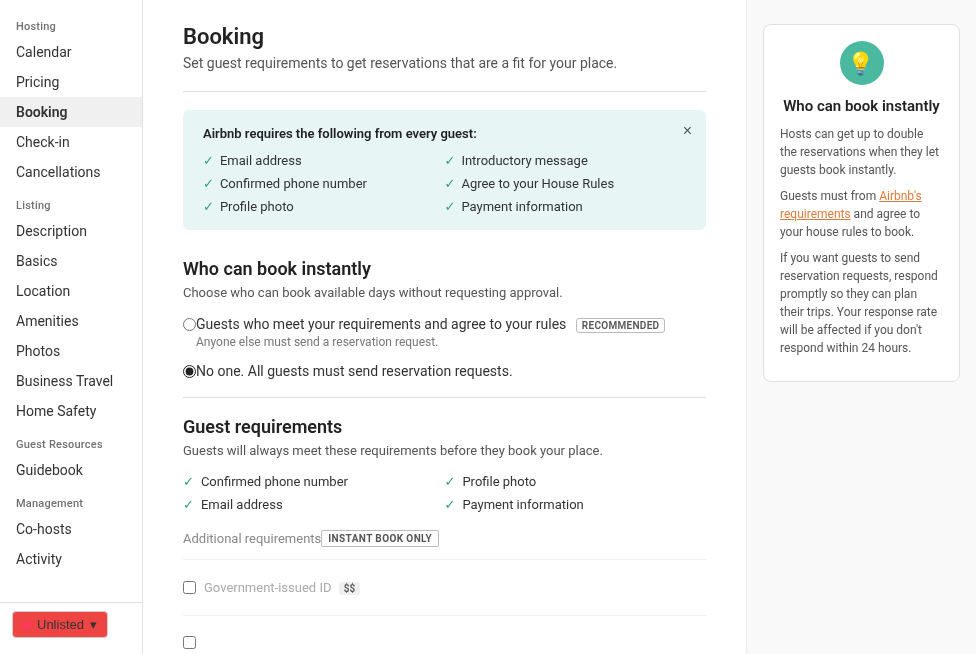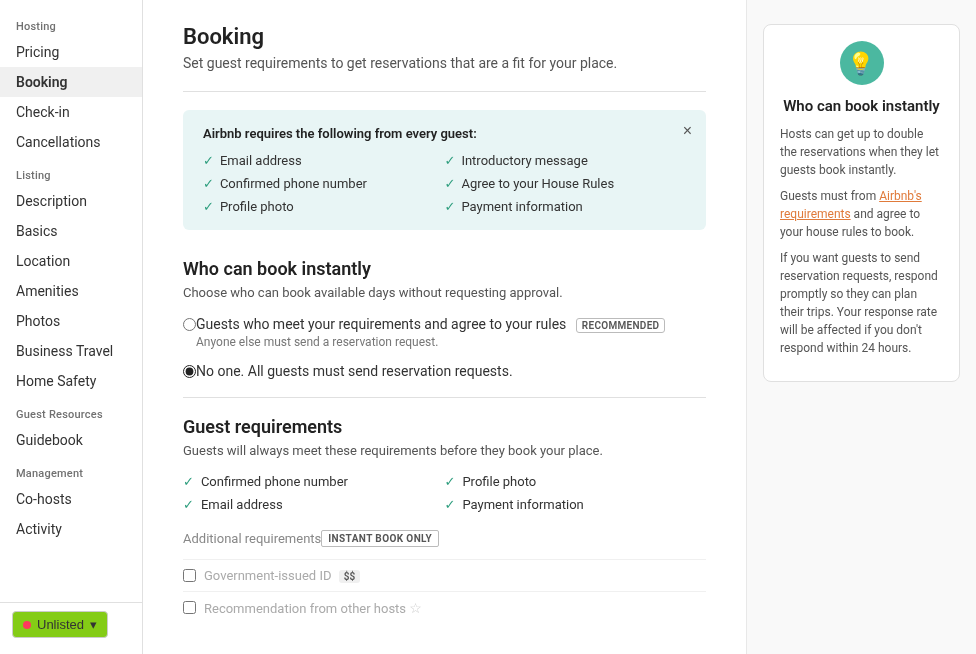--- a/index.html
+++ b/index.html
@@ -37,21 +37,21 @@
     }
     .sidebar-bottom {
       margin-top: auto;
       padding: 8px 12px;
       border-top: 1px solid #e0e0e0;
     }
     .unlisted-btn {
       display: flex;
       align-items: center;
       gap: 6px;
-      background: #84cc16;
+      background: #ef4444;
       border: 1px solid #ccc;
       border-radius: 4px;
       padding: 5px 10px;
       font-size: 13px;
       cursor: pointer;
       color: #333;
     }
     .unlisted-dot {
       width: 8px; height: 8px;
       background: #ff385c;
@@ -158,21 +158,21 @@
       border: 1px solid #bbb;
       border-radius: 2px;
       padding: 2px 6px;
       letter-spacing: 0.04em;
       background: #fff;
     }
     .checkbox-row {
       display: flex;
       align-items: center;
       gap: 8px;
-      padding: 8px 0;
+      padding: 20px 0;
       border-top: 1px solid #f0f0f0;
       font-size: 13px;
       color: #aaa;
     }
     .checkbox-row input[type=checkbox] { accent-color: #555; }
     .star-icon { color: #ccc; font-size: 14px; }
     .id-badge {
       display: inline-block;
       background: #f0f0f0;
       color: #555;
@@ -221,20 +221,21 @@
       line-height: 1.5;
       margin-bottom: 8px;
     }
     .info-card-link { color: #e07a3a; text-decoration: underline; cursor: pointer; }
   </style>
 </head>
 <body>
 
 <div id="sidebar">
   <div class="sidebar-section-label">Hosting</div>
+  <div class="sidebar-item">Calendar</div>
   <div class="sidebar-item">Pricing</div>
   <div class="sidebar-item active">Booking</div>
   <div class="sidebar-item">Check-in</div>
   <div class="sidebar-item">Cancellations</div>
 
   <div class="sidebar-section-label">Listing</div>
   <div class="sidebar-item">Description</div>
   <div class="sidebar-item">Basics</div>
   <div class="sidebar-item">Location</div>
   <div class="sidebar-item">Amenities</div>
@@ -355,24 +356,20 @@
   <div class="checkbox-row">
     <input type="checkbox" id="govid" style="">
     <label for="govid">
       <span>Government-issued ID</span>
       <span class="id-badge">$$</span>
     </label>
   </div>
 
   <div class="checkbox-row">
     <input type="checkbox" id="rechost" style="">
-    <label for="rechost">
-      <span>Recommendation from other hosts</span>
-      <span class="star-icon">☆</span>
-    </label>
   </div>
 </div>
 
 <div id="right-panel">
   <div class="info-card">
     <div class="info-card-icon">
       <span>💡</span>
     </div>
     <div class="info-card-title">Who can book instantly</div>
     <p class="info-card-text">Hosts can get up to double the reservations when they let guests book instantly.</p>

